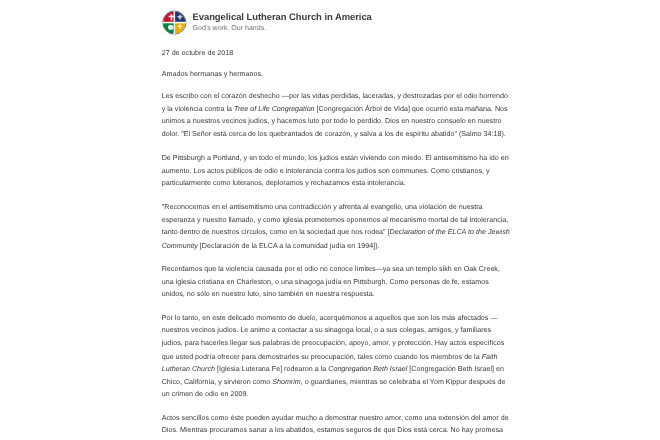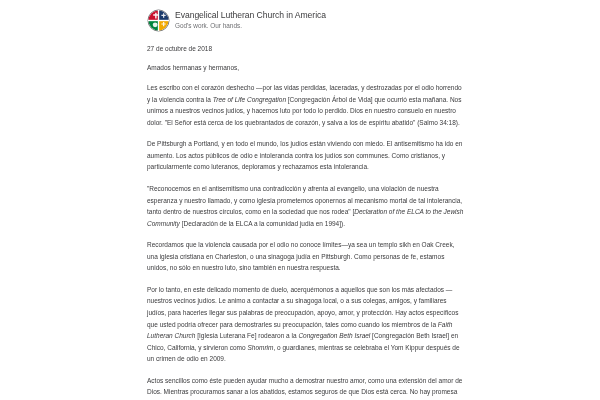--- a/index.html
+++ b/index.html
@@ -37,21 +37,21 @@
     width: 23px;
     height: 23px;
     flex: 0 0 23px;
     margin-top: 0px;
   }
   .brandblock {
     padding-top: 2px;
   }
   .brand-name {
     font-size: 8.6px;
-    font-weight: normal;
+    font-weight: bold;
     letter-spacing: -0.05px;
     color: #3b3b3d;
     line-height: 1.15;
   }
   .brand-tagline {
     font-size: 6.4px;
     color: #6e6f72;
     line-height: 1.2;
     margin-top: 1.5px;
   }

